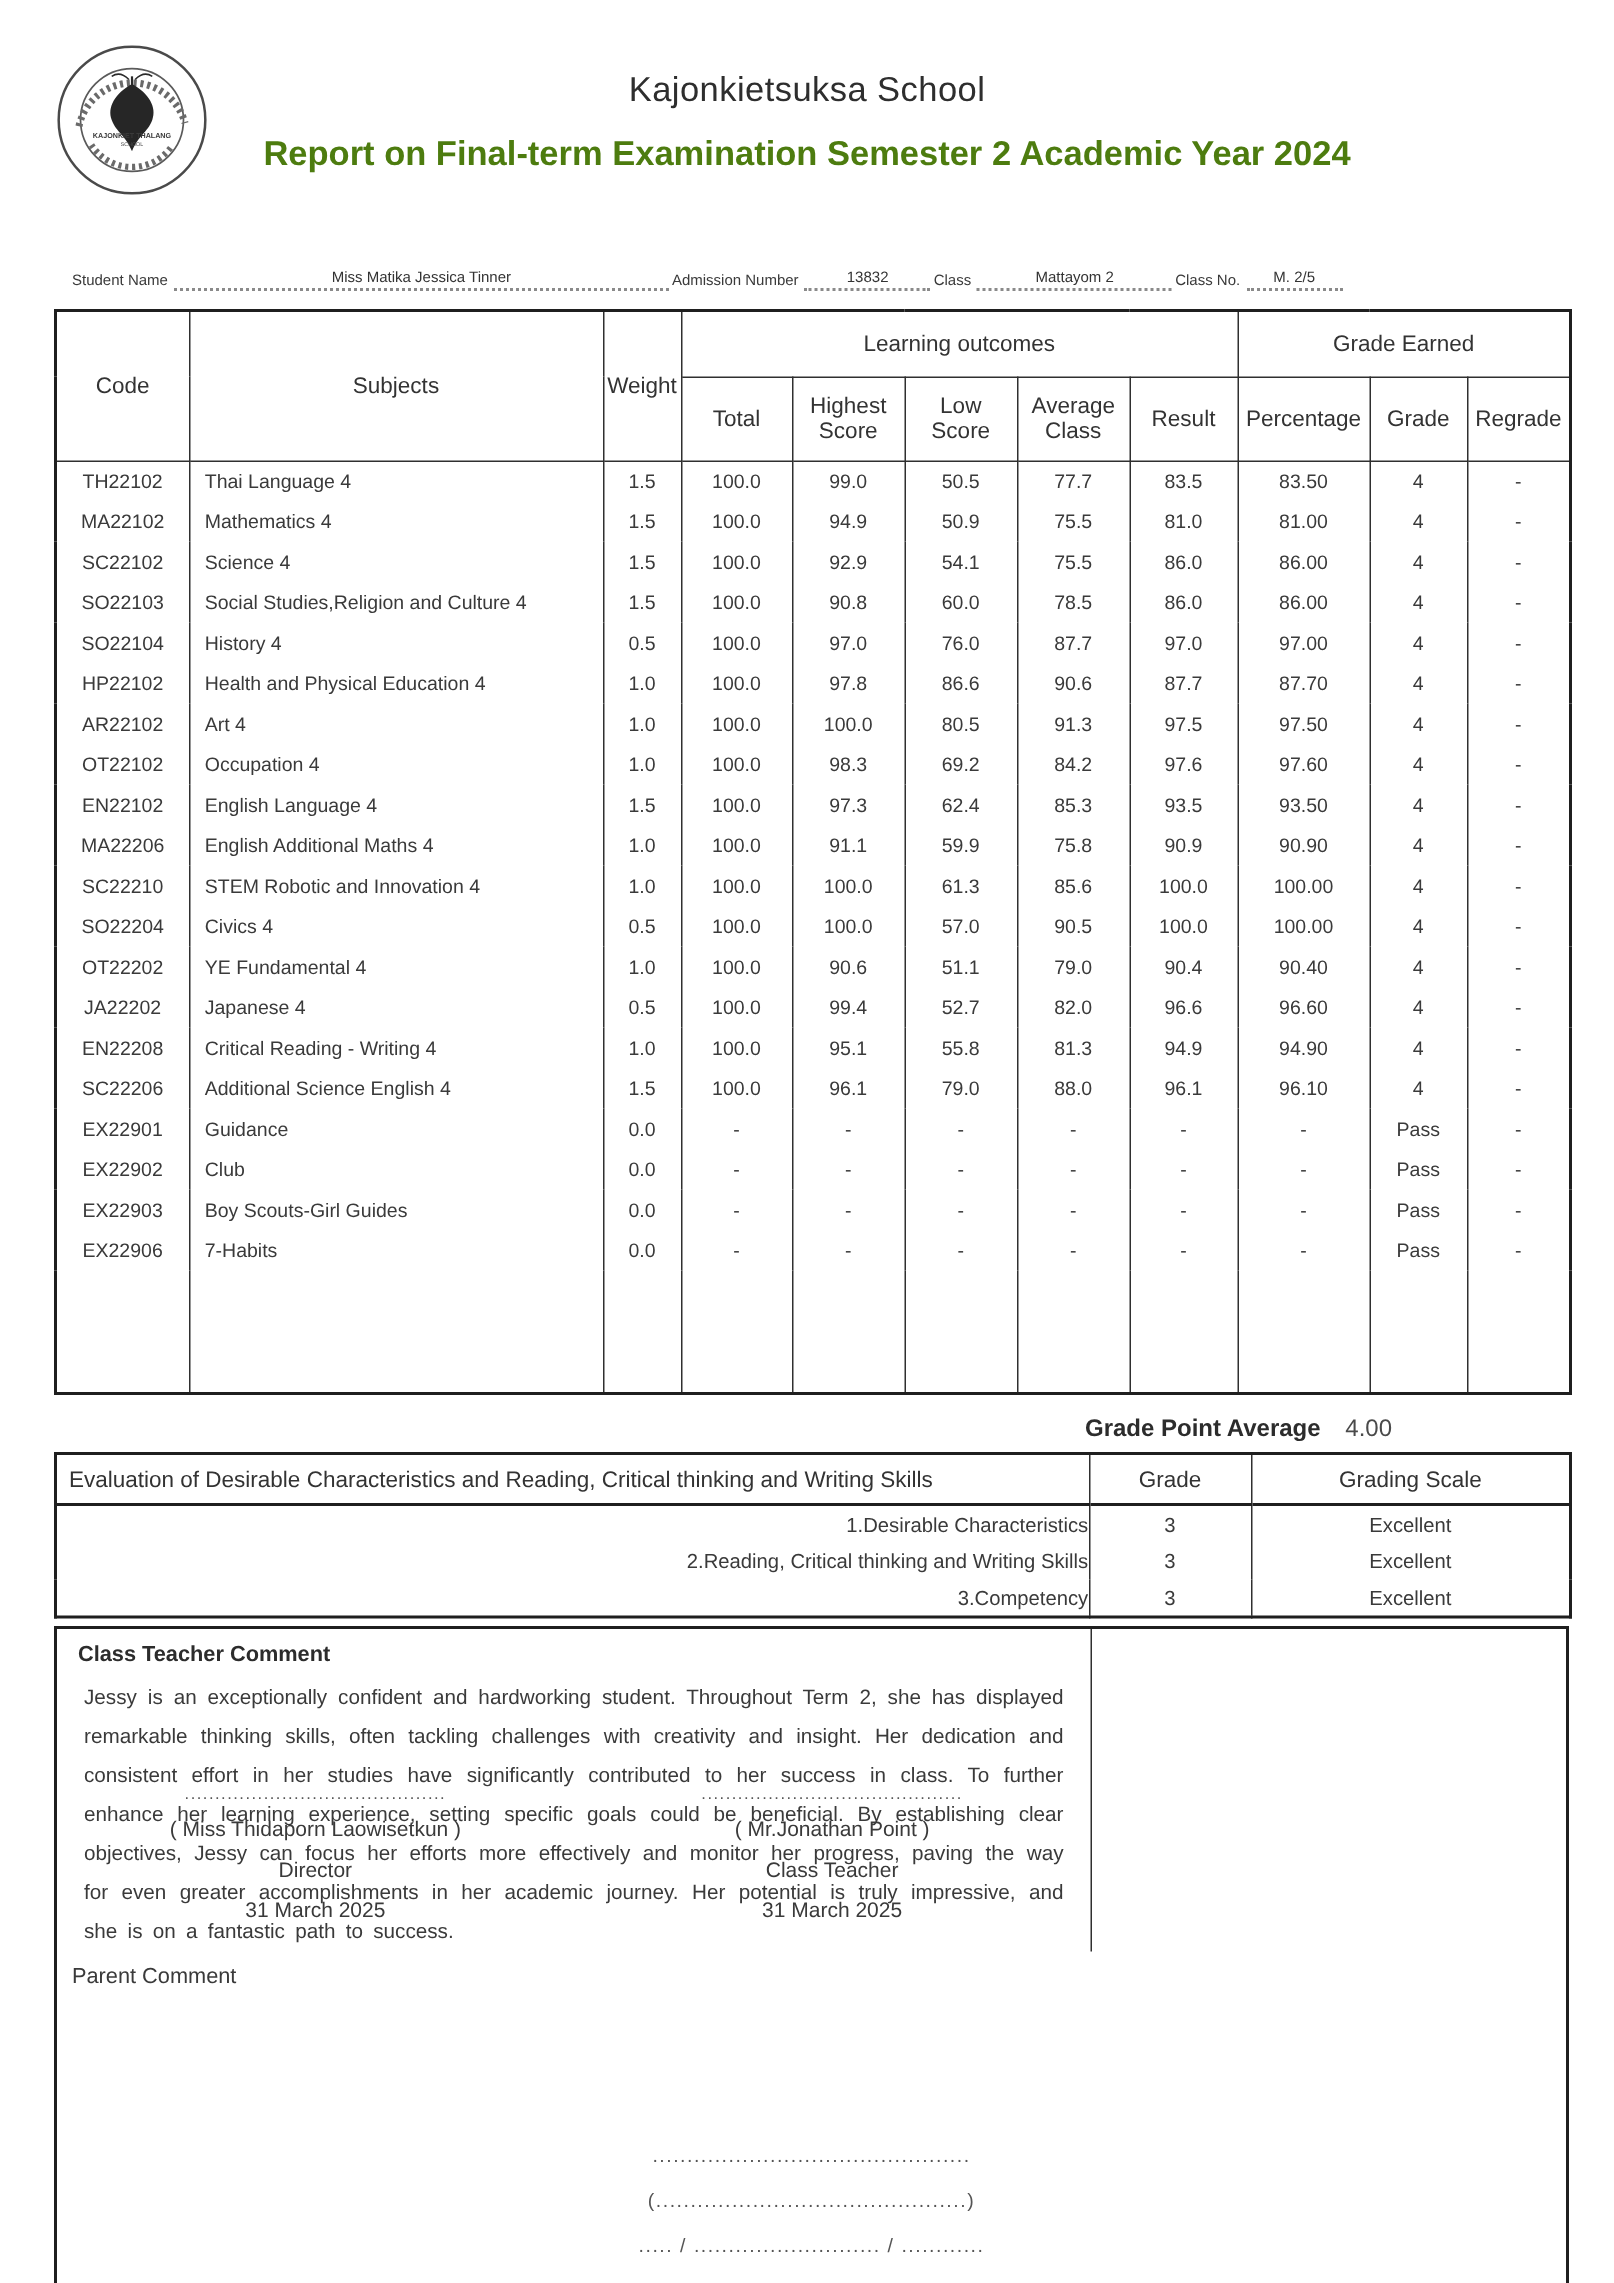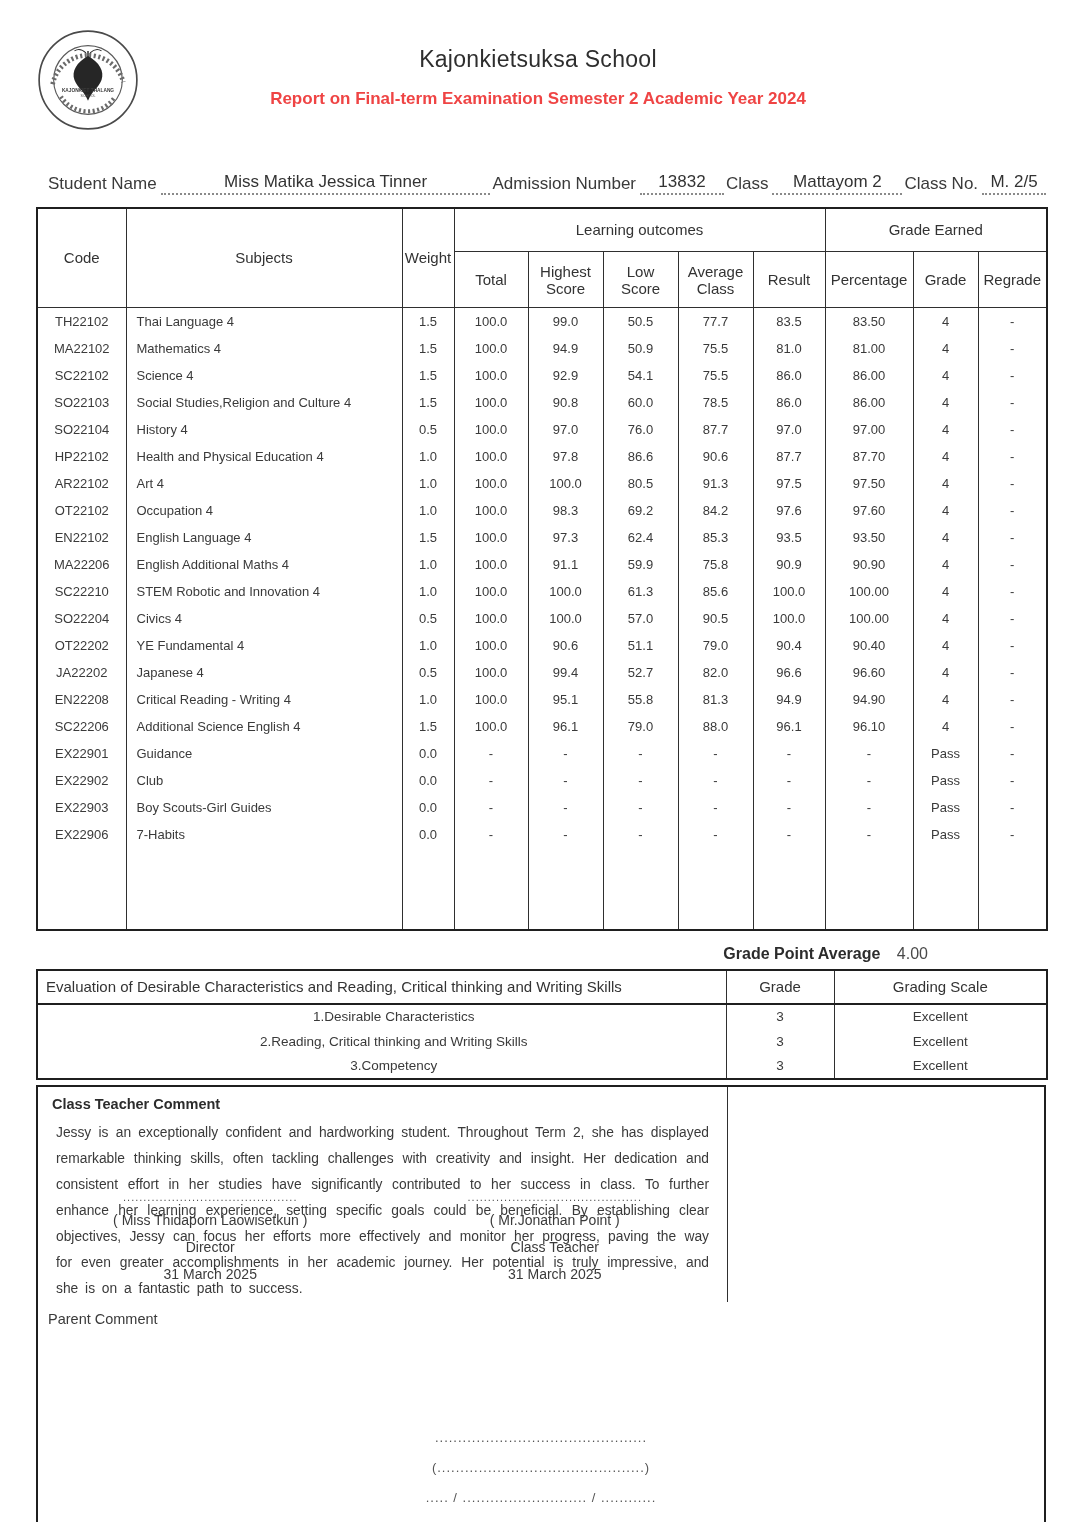--- a/index.html
+++ b/index.html
@@ -4,24 +4,24 @@
 <style>
   * { box-sizing: border-box; margin: 0; padding: 0; }
   html,body { background:#ffffff; }
   body { font-family: "Liberation Sans", sans-serif; color:#2b2b2b; }
   .page { position:relative; width:1076px; height:1522px; background:#fff; overflow:hidden; }
 
   
   .logo { position:absolute; left:36px; top:26px; width:104px; height:108px; }
   .titles { padding-top:46px; text-align:center; }
   .school-name { font-size:23px; font-weight:500; letter-spacing:0.3px; color:#2e2e2e; }
-  .report-title { margin-top:16px; font-size:17px; font-weight:bold; color:#ef4444; }
-
-  
-  .student-line { display:flex; align-items:flex-end; margin:20px 30px 0 46px; font-size:17px; color:#3a3a3a; white-space:nowrap; }
+  .report-title { margin-top:16px; font-size:23px; font-weight:bold; color:#4d7c0f; }
+
+  
+  .student-line { display:flex; align-items:flex-end; margin:20px 30px 0 46px; font-size:10px; color:#3a3a3a; white-space:nowrap; }
   .student-line .lbl { padding:0 4px 1px 2px; }
   .dotfield { border-bottom:2px dotted #8a8a8a; text-align:center; display:inline-block; padding-bottom:1px; line-height:1.1; color:#333; }
   .df-name { width:330px;margin-top:44px; }
   .df-adm  { width:84px; }
   .df-class{ width:130px; }
   .df-cno  { width:64px; }
 
   
   table { border-collapse:collapse; table-layout:fixed; }
   .results { width:1010px; margin:12px 0 0 36px; }
@@ -37,21 +37,21 @@
   
   .gpa-line { margin:14px 148px 0 0; text-align:right; font-size:16px; }
   .gpa-label { font-weight:bold; color:#2c2c2c; }
   .gpa-value { margin-left:12px; font-weight:400; color:#4a4a4a; }
 
   
   .eval { width:1010px; margin:6px 0 0 36px; border:2px solid #1f1f1f; }
   .eval th { border:1.5px solid #2f2f2f; border-bottom:2px solid #1f1f1f; font-weight:400; font-size:15px; color:#333; height:34px; text-align:center; }
   .eval th:first-child { text-align:left; padding-left:8px; }
   .eval td { border-left:1.5px solid #2f2f2f; border-right:1.5px solid #2f2f2f; border-top:none; border-bottom:none; font-size:13.5px; color:#3a3a3a; height:25px; text-align:center; }
-  .eval tbody td:first-child { text-align:center; padding-left:24px; }
+  .eval tbody td:first-child { text-align:right; padding-left:24px; }
 
   
   .comment-box { position:relative; width:1010px; height:446px; margin:5px 0 0 36px; border:2px solid #1f1f1f; display:flex;flex-direction:column; }
   .teacher-pane { position:relative; width:690px; border-right:1.5px solid #2f2f2f; padding:9px 14px 0 14px; }
   .parent-pane  { position:relative; flex:1; padding:9px 0 0 10px; }
   .teacher-title { font-size:14.5px; font-weight:bold; color:#2c2c2c; }
   .parent-title  { font-size:14.5px; font-weight:400; color:#3a3a3a; }
   .teacher-text { margin:8px 4px 0 4px; font-size:13.8px; line-height:26px; text-align:justify; word-spacing:3px; color:#3a3a3a; }
 
   

